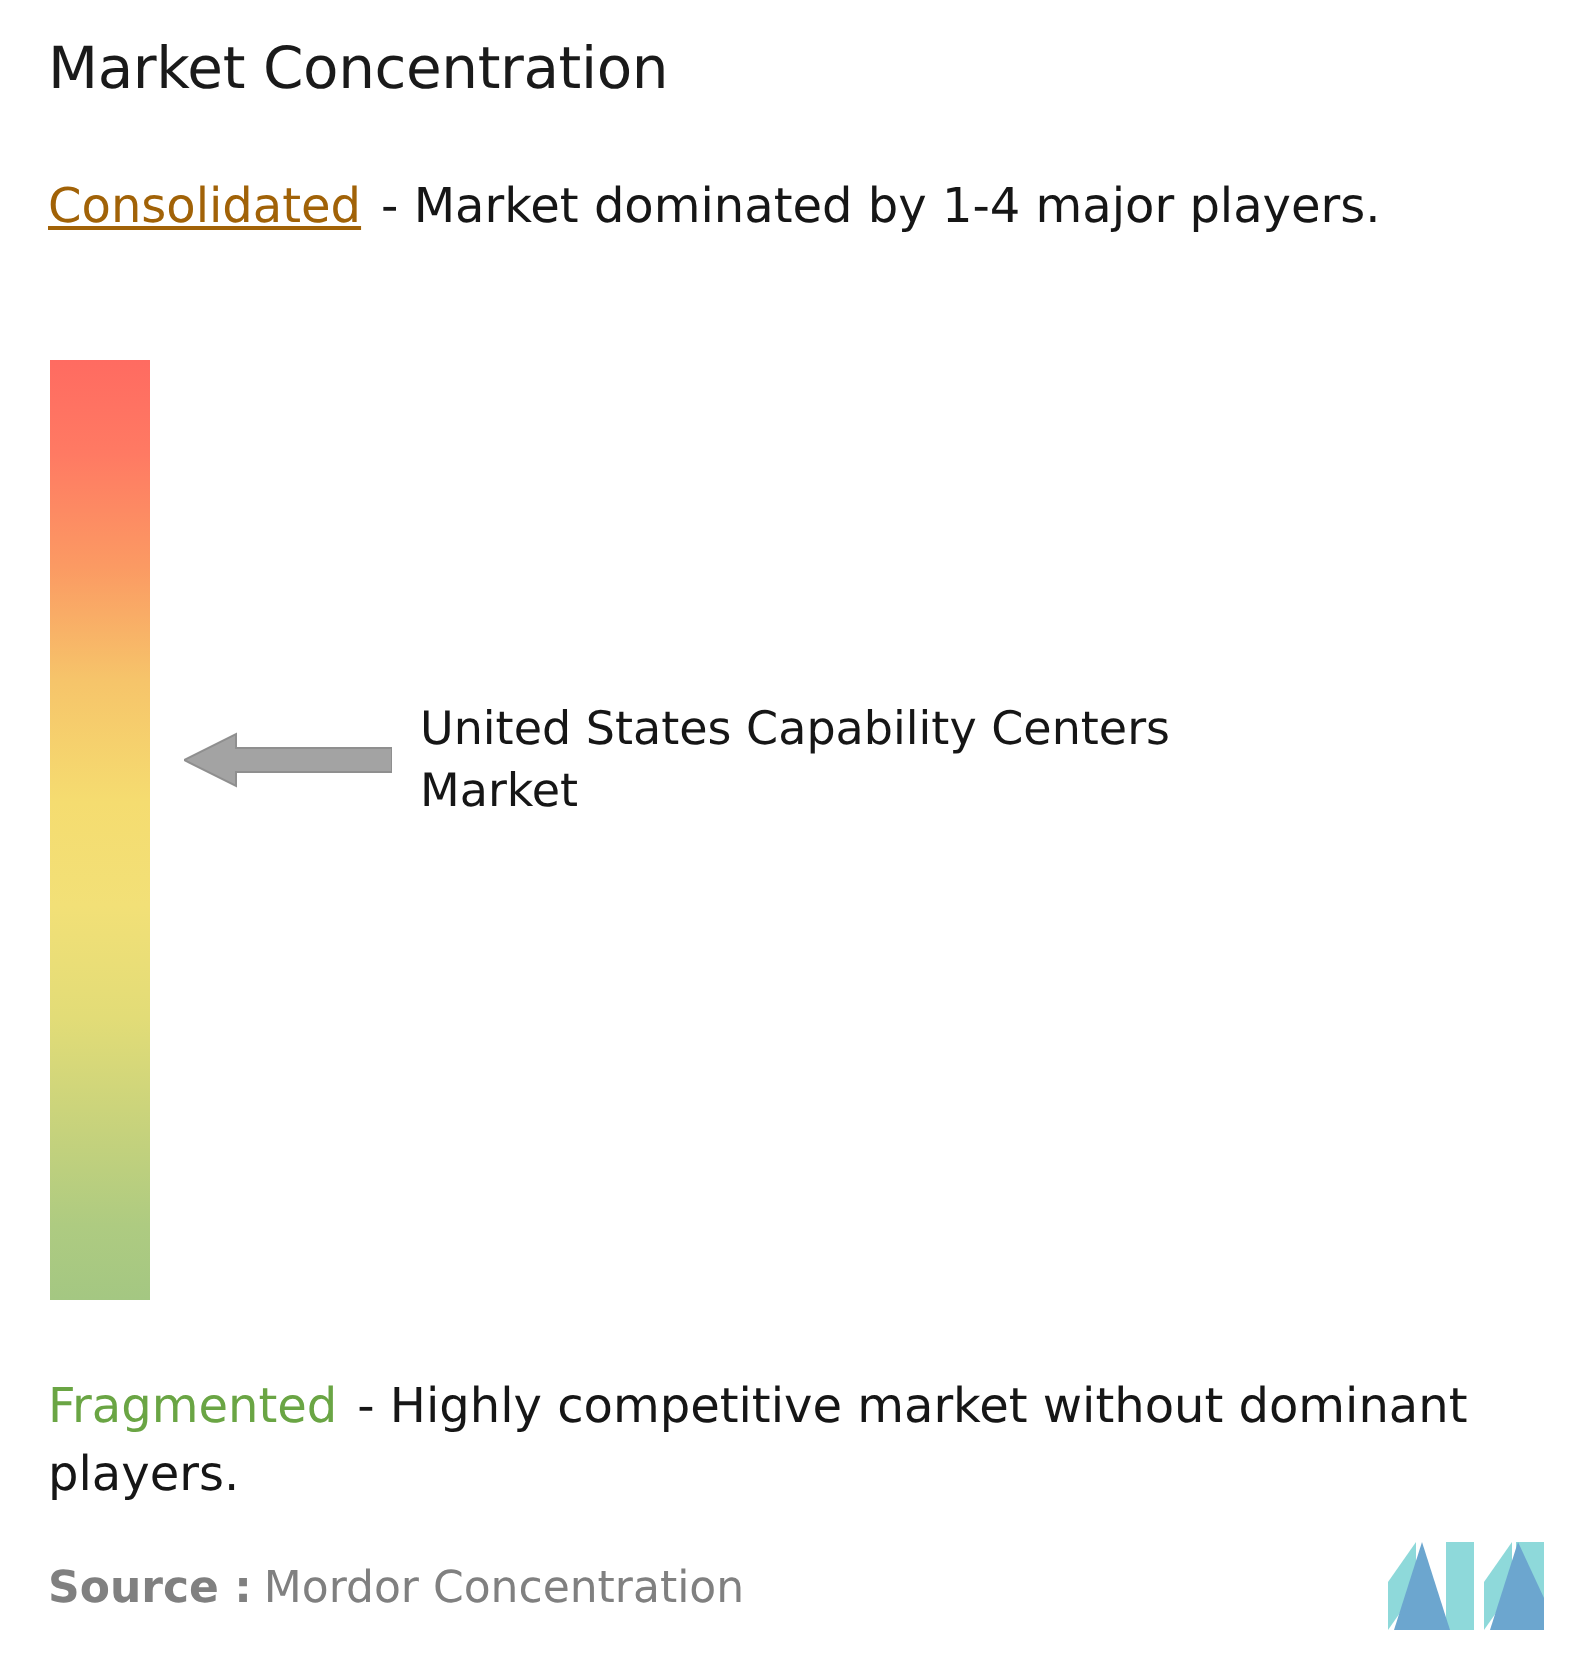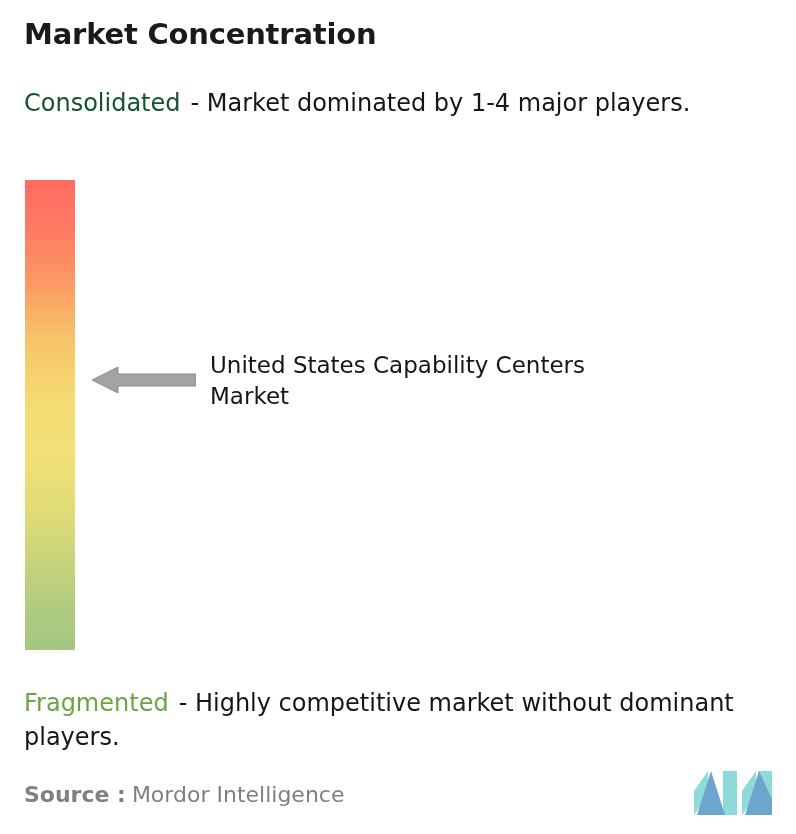--- a/index.html
+++ b/index.html
@@ -15,39 +15,40 @@
     color: #1a1a1a;
     overflow: hidden;
   }
 
   
   #page-title {
     position: absolute;
     left: 24px;
     top: 18px;
     font-size: 29px;
-    font-weight: 700;
+    font-weight: 400;
     letter-spacing: -0.2px;
     color: #1a1a1a;
     line-height: 1.15;
     white-space: nowrap;
   }
 
   
   #consolidated-line {
     position: absolute;
     left: 24px;
     top: 86px;
     width: 750px;
     font-size: 24px;
     line-height: 34px;
     color: #161616;
   }
   .term-consolidated {
-    color: #14532d;
+    color: #a16207;
+    text-decoration: underline;
   }
   .term-fragmented {
     color: #6aa544;
   }
   .legend-sep {
     display: inline-block;
     width: 10px;
   }
 
   
@@ -143,21 +144,21 @@
   </svg>
 </div>
 
 <div id="market-label">United States Capability Centers Market</div>
 
 <div id="fragmented-line">
   <span class="term-fragmented">Fragmented</span><span class="legend-sep"></span><span>- Highly competitive market without dominant players.</span>
 </div>
 
 <div id="source-line">
-  <span class="src-label">Source :</span><span>Mordor Intelligence</span>
+  <span class="src-label">Source :</span><span>Mordor Concentration</span>
 </div>
 
 <div id="brand-logo">
   <svg width="78" height="48" viewBox="0 0 78 48" xmlns="http://www.w3.org/2000/svg">
 
     <polygon points="0,46 0,22 14,2 14,26" fill="#8ed9da"></polygon>
     <polygon points="30,2 44,2 44,46 30,46" fill="#8ed9da" opacity="0"></polygon>
     <polygon points="29,2 43,2 43,46 29,46" fill="#8ed9da"></polygon>
     <polygon points="48,46 48,22 62,2 62,26" fill="#8ed9da"></polygon>
     <polygon points="76,2 78,2 78,46 76,46" fill="#8ed9da" opacity="0"></polygon>

